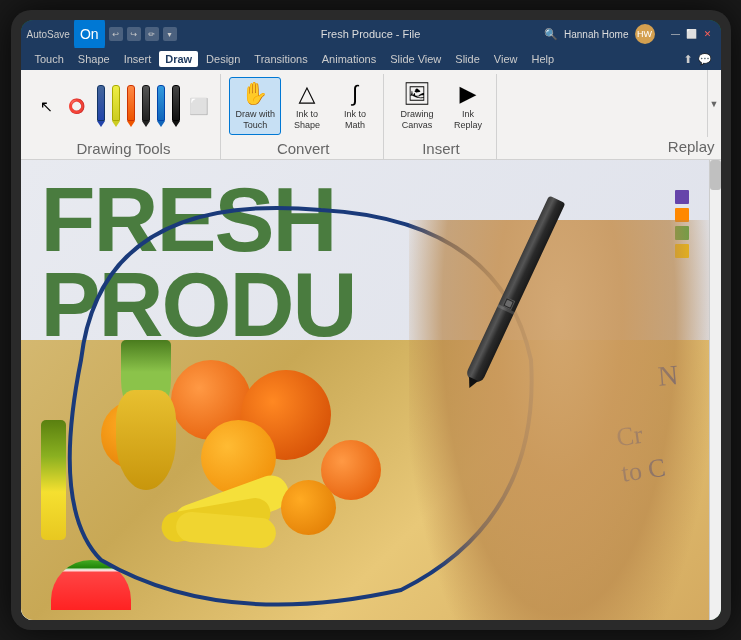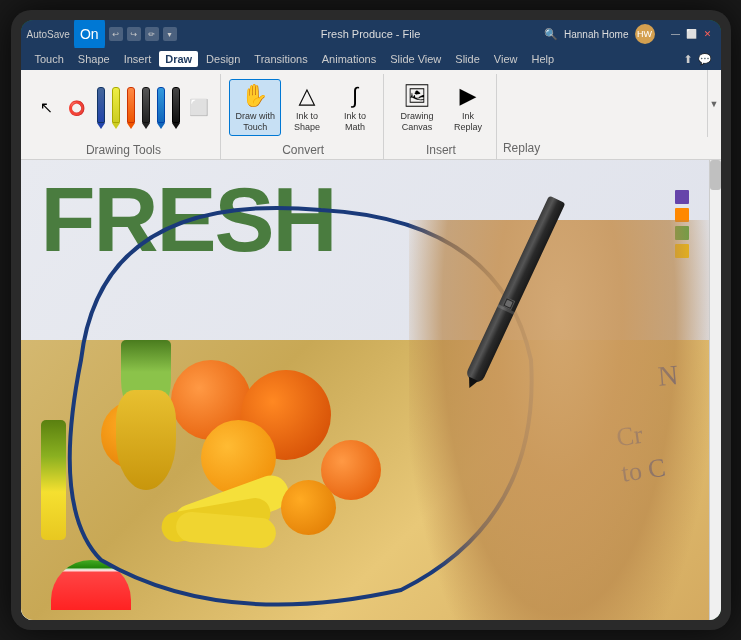--- a/index.html
+++ b/index.html
@@ -181,23 +181,23 @@
 
     .ribbon-group-items {
       display: flex;
       align-items: center;
       gap: 3px;
       flex: 1;
       padding: 2px 0;
     }
 
     .ribbon-group-label {
-      font-size: 12px;
+      font-size: 15px;
       color: #666;
-      text-align: left;
+      text-align: right;
       padding: 2px 0;
     }
 
     .ribbon-btn {
       display: flex;
       flex-direction: column;
       align-items: center;
       justify-content: center;
       padding: 3px 5px;
       border-radius: 3px;
@@ -456,20 +456,21 @@
       <div style="position:absolute; right:0; top:0; bottom:22px; width:14px; background:#f3f2f1; border-left:1px solid #d1d1d1; display:flex; align-items:center; justify-content:center; cursor:pointer;">
         <span style="font-size:9px; color:#666;">▼</span>
       </div>
     </div>
 
     <div class="document-area">
       <div class="document-page">
         <div class="doc-content">
 
           <div class="fresh-title">FRESH</div>
+          <div class="produce-subtitle">PRODU</div>
 
           <svg style="position:absolute; top:0; left:0; width:100%; height:100%; z-index:5; pointer-events:none;">
             <path d="M 60 200 Q 80 30, 300 50 Q 480 60, 510 200 Q 520 360, 380 430 Q 200 470, 80 400 Q 30 350, 60 200" fill="none" stroke="#1a3a7a" stroke-width="4" stroke-linecap="round"></path>
           </svg>
 
           <div class="veg-area">
 
             <div style="position:absolute; top:20px; left:150px; width:80px; height:80px; background:radial-gradient(circle at 35% 35%, #ff9944, #e05500); border-radius:50%;"></div>
             <div style="position:absolute; top:60px; left:80px; width:70px; height:70px; background:radial-gradient(circle at 35% 35%, #ffaa22, #dd7700); border-radius:50%;"></div>
             <div style="position:absolute; top:30px; left:220px; width:90px; height:90px; background:radial-gradient(circle at 35% 35%, #ff8822, #cc4400); border-radius:50%;"></div>

